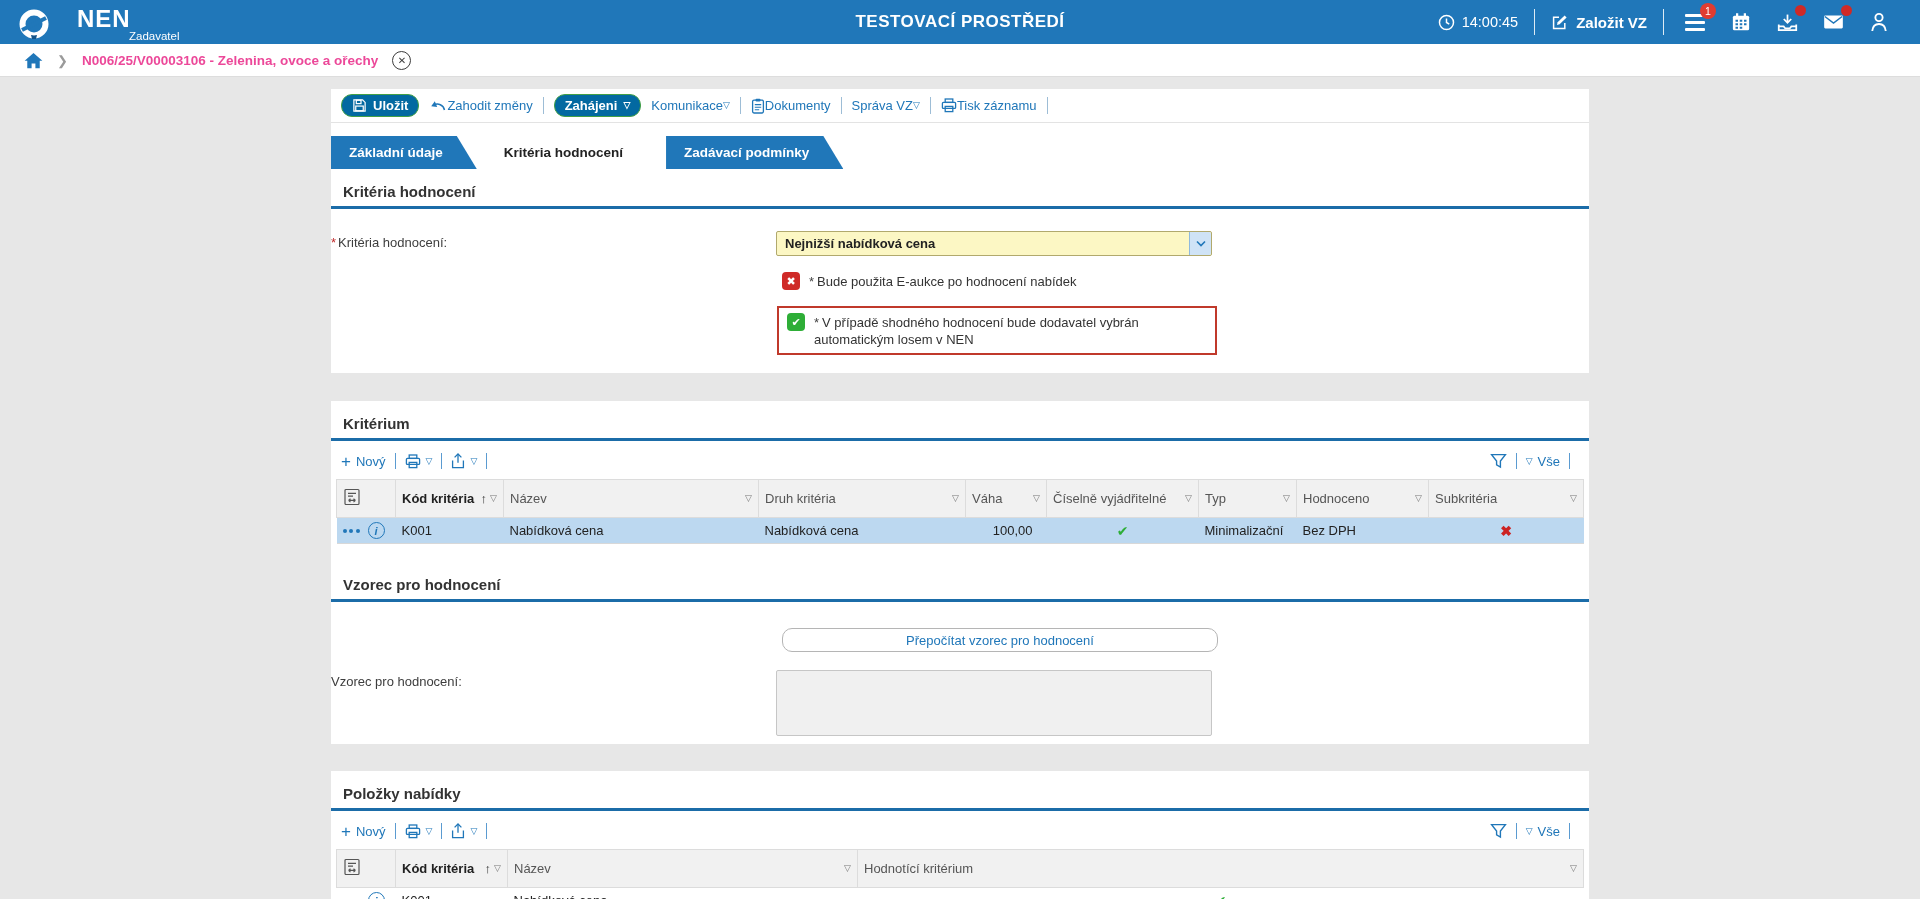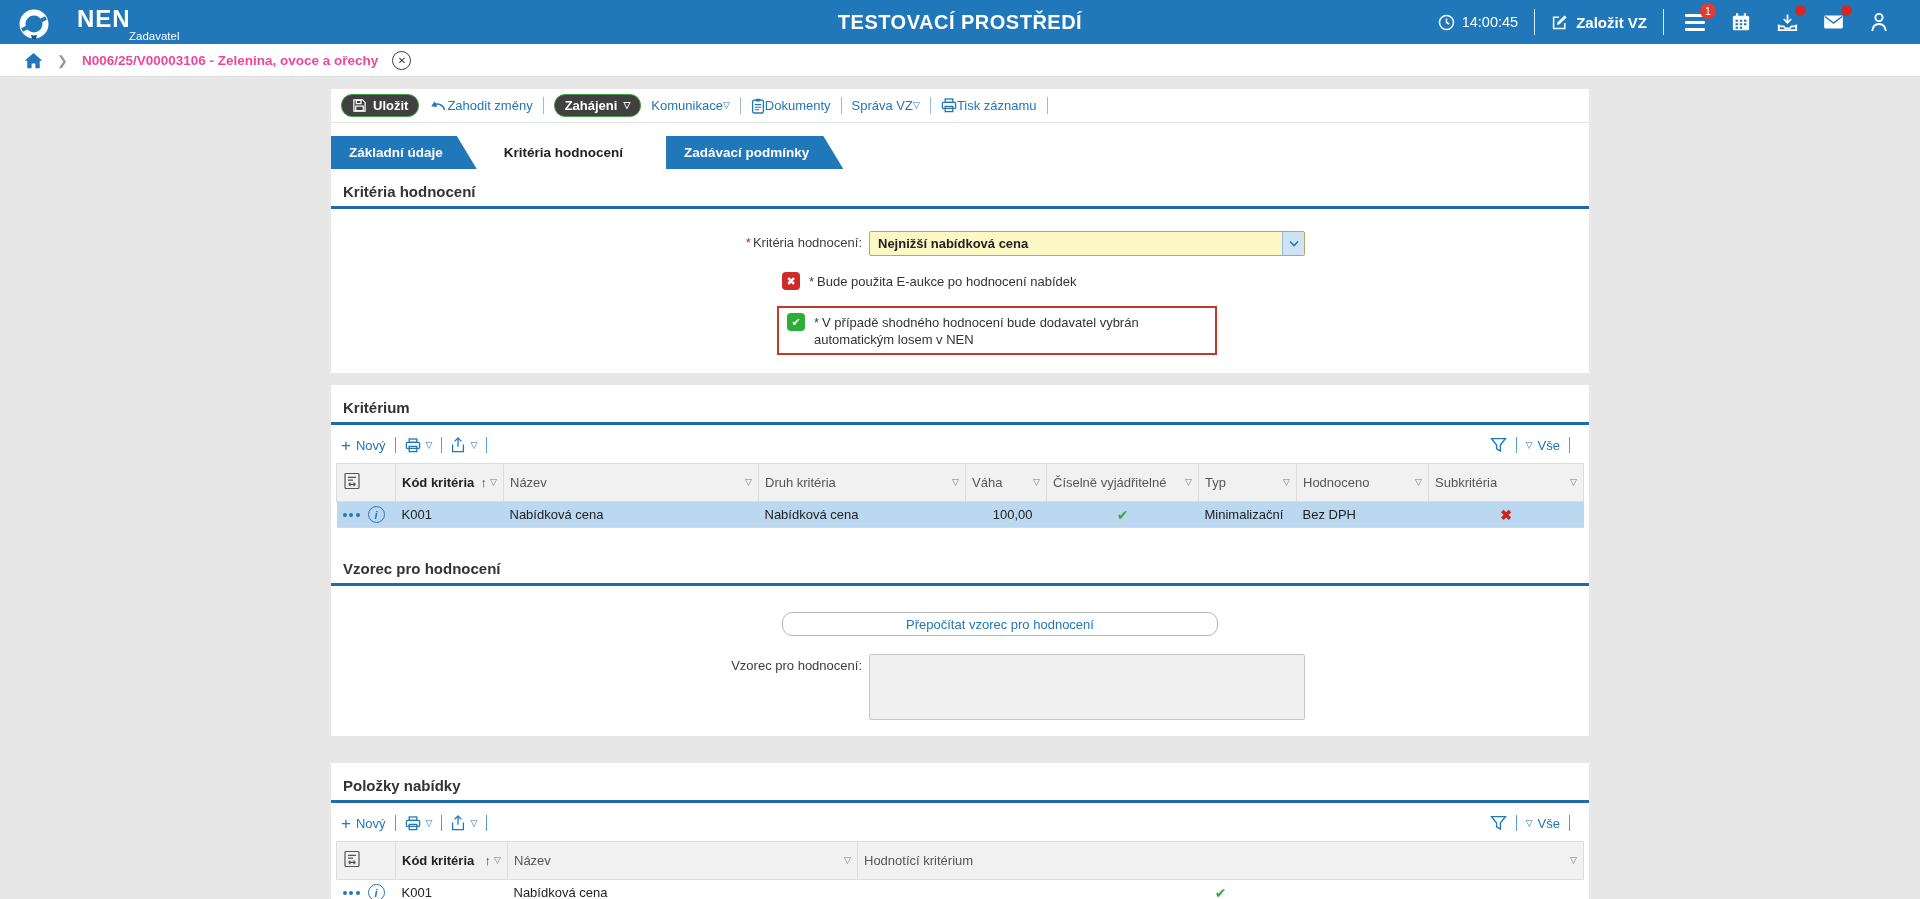--- a/index.html
+++ b/index.html
@@ -6,66 +6,66 @@
   html,body { width:1920px; height:899px; overflow:hidden; }
   body { font-family:"Liberation Sans", sans-serif; background:#e7e7e7; color:#222; font-size:13px; }
 
   
   .topbar { position:relative; height:44px; background:#2077b9; display:flex; align-items:center; color:#fff; }
   .brand { display:flex; align-items:flex-start; margin-left:18px; position:relative;gap:21px; }
   .logo-ring { width:32px; height:32px; margin-top:4px; }
   .brand-text { position:relative; margin-left:6px; }
   .brand-nen { font-size:24px; font-weight:bold; letter-spacing:1px; line-height:30px; }
   .brand-sub { position:absolute; left:52px; top:26px; font-size:11.5px; white-space:nowrap; }
-  .env-title { position:absolute; left:50%; top:50%; transform:translate(-50%,-50%); font-size:20px; font-weight:bold; letter-spacing:.5px; }
+  .env-title { position:absolute; left:50%; top:50%; transform:translate(-50%,-50%); font-size:17px; font-weight:bold; letter-spacing:.5px; }
   .topbar-right { margin-left:auto; display:flex; align-items:center; gap:16px; padding-right:26px; }
   .clock-group { display:flex; align-items:center; gap:7px; font-size:14.5px; }
   .vdiv { width:1px; height:26px; background:rgba(255,255,255,.85); }
   .create-vz { display:flex; align-items:center; gap:8px; font-size:15px; font-weight:bold; cursor:pointer; }
   .icon-btn { position:relative; display:flex; align-items:center; justify-content:center; width:30px; height:30px; cursor:pointer; }
   .hamburger { display:flex; flex-direction:column; gap:4px; }
   .hamburger i { display:block; width:20px; height:3px; background:#fff; border-radius:1px; }
   .badge { position:absolute; top:-4px; right:-6px; min-width:16px; height:16px; border-radius:8px; background:#e03c31; color:#fff; font-size:10.5px; display:flex; align-items:center; justify-content:center; padding:0 4px; }
   .dot { position:absolute; top:-2px; right:-4px; width:11px; height:11px; border-radius:50%; background:#cf2a27; }
 
   
   .breadcrumb { height:33px; background:#fff; display:flex; align-items:center; gap:14px; padding-left:24px; border-bottom:1px solid #ddd; }
   .crumb-sep { color:#9a9a9a; font-size:13px; }
   .crumb-title { font-weight:bold; font-size:13.5px; color:#ec4899; }
   .close-circle { width:19px; height:19px; border:1.5px solid #3c3c3c; border-radius:50%; display:flex; align-items:center; justify-content:center; font-size:10px; color:#3c3c3c; cursor:pointer; }
 
   
   .card { width:1258px; margin:0 auto; background:#fff; }
   #card1 { margin-top:12px; padding-bottom:18px; }
-  #card2 { margin-top:12px; padding-bottom:16px; }
+  #card2 { margin-top:28px; padding-bottom:8px; }
   #card3 { margin-top:27px; padding-bottom:22px; min-height:167px; }
 
   
   .record-toolbar { display:flex; align-items:center; gap:10px; height:34px; padding:0 10px; border-bottom:1px solid #e3e3e3; }
-  .btn-green { display:flex; align-items:center; gap:6px; background:#404040; border:1px solid #43a047; border-radius:11px; color:#fff; font-size:13px; font-weight:bold; padding:3px 10px; cursor:pointer; }
+  .btn-green { display:flex; align-items:center; gap:6px; background:#0369a1; border:1px solid #43a047; border-radius:11px; color:#fff; font-size:13px; font-weight:bold; padding:3px 10px; cursor:pointer; }
   .btn-green .tri { color:#fff; }
   .tool-link { display:flex; align-items:center; gap:0; color:#2077b9; font-size:13px; cursor:pointer; }
   .tdiv { width:1px; height:17px; background:#9dbdd6; }
   .tri { font-size:9px; line-height:1; color:#2077b9; }
 
   
   .tabs { display:flex; margin-top:13px; }
   .tab { position:relative; height:33px; display:flex; align-items:center; padding:0 34px 0 18px; margin-right:9px;
          background:#2077b9; color:#fff; font-weight:bold; font-size:13.5px; cursor:pointer;
          clip-path:polygon(0 0, calc(100% - 20px) 0, 100% 100%, 0 100%);
          filter:drop-shadow(2px 1px 1px rgba(0,0,0,.22)); }
   .tab.active { background:#fff; color:#222; }
 
   
   .section-head { font-size:15px; font-weight:bold; color:#333; padding:14px 12px 6px; }
   .blue-rule { height:3px; background:#1b6ca8; }
 
   
   .form-row { display:flex; align-items:flex-start; margin-top:22px; }
-  .form-label { width:538px; text-align:right; padding-right:7px; color:#3d3d3d; padding-top:4px; }
+  .form-label { width:445px; text-align:left; padding-right:7px; color:#3d3d3d; padding-top:4px; }
   .req { color:#c02b2b; margin-right:2px; }
   .req-dark { color:#444; margin-right:3px; }
   .combo { display:flex; width:436px; height:25px; border:1px solid #b1a96d; border-radius:2px; background:#fcf7c4; }
   .combo-text { flex:1; display:flex; align-items:center; padding-left:8px; font-weight:bold; color:#222; }
   .combo-btn { width:22px; display:flex; align-items:center; justify-content:center; background:#cfe3f6; border-left:1px solid #8fb9de; cursor:pointer; border-radius:0 2px 2px 0; }
   .flag-row { display:flex; align-items:flex-start; gap:9px; margin:16px 0 0 451px; }
   .flag-row.boxed { margin-left:446px; border:2px solid #c0392b; padding:5px 8px; width:440px; }
   .flag-icon { width:18px; height:18px; min-width:18px; border-radius:4px; display:flex; align-items:center; justify-content:center; color:#fff; font-size:11px; }
   .flag-icon.red { background:#cf2a27; }
   .flag-icon.green { background:#2eae37; }

